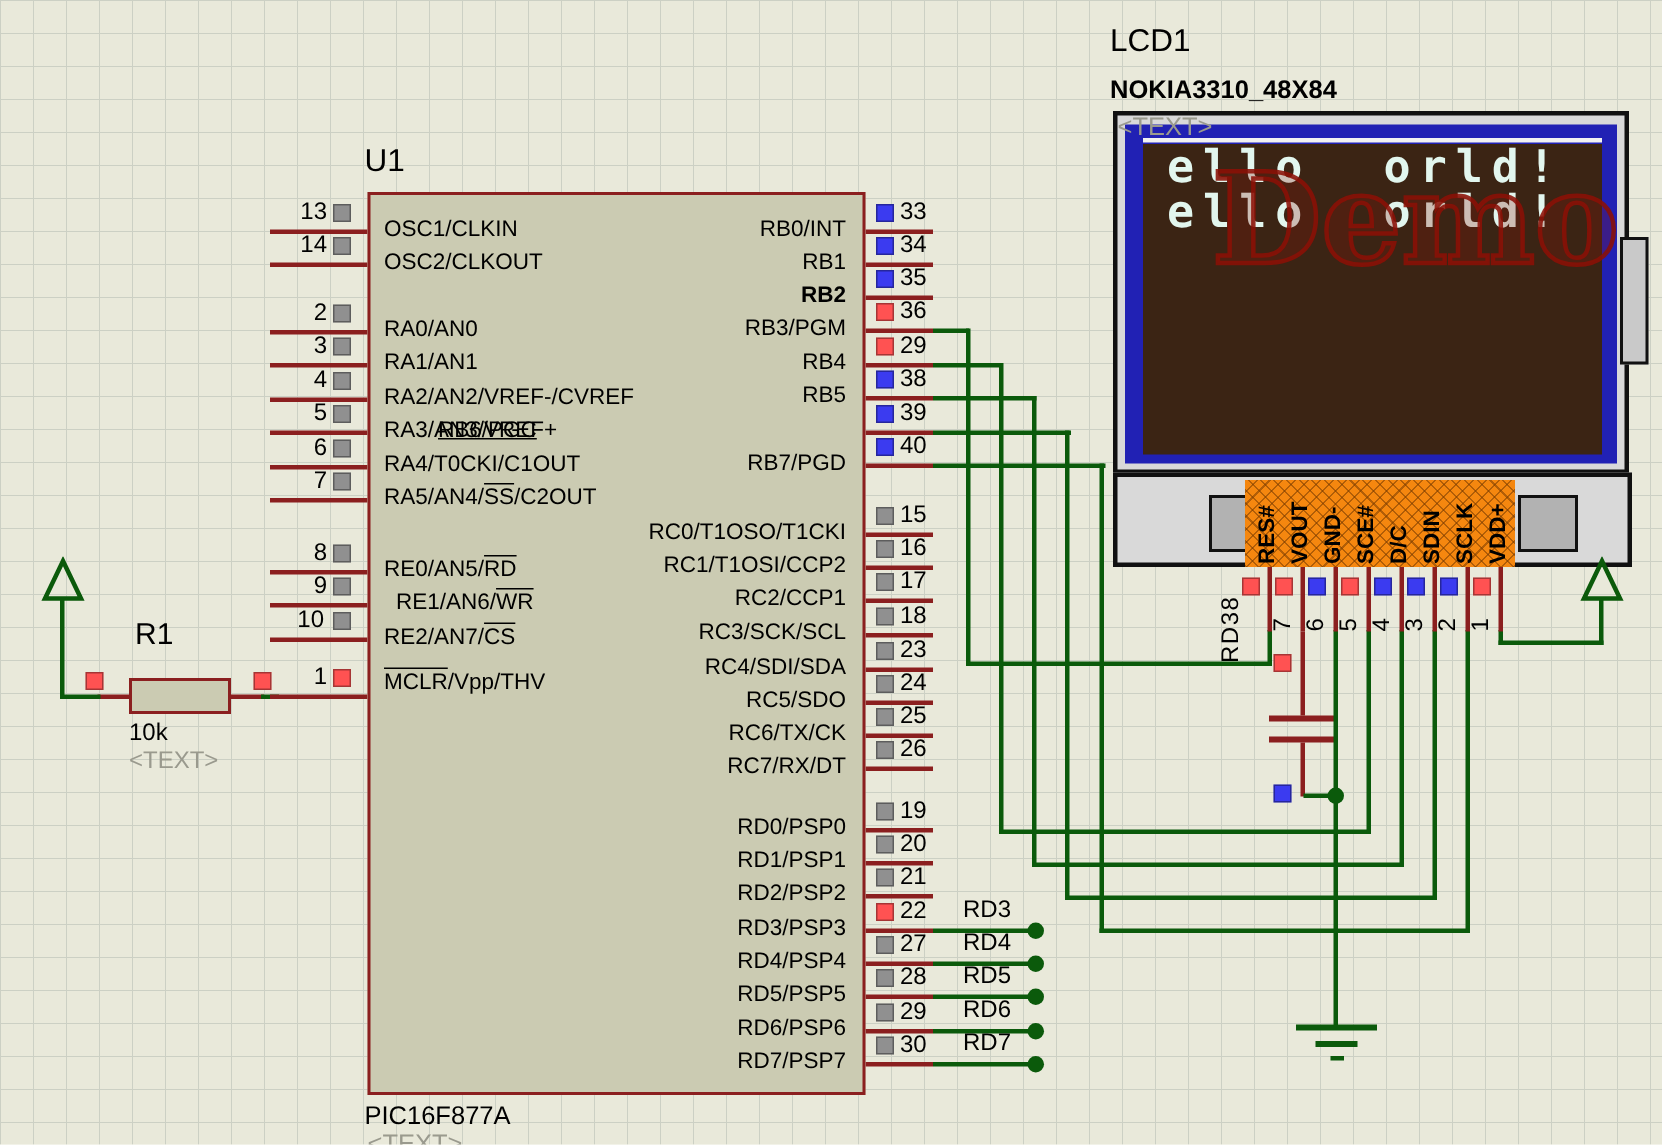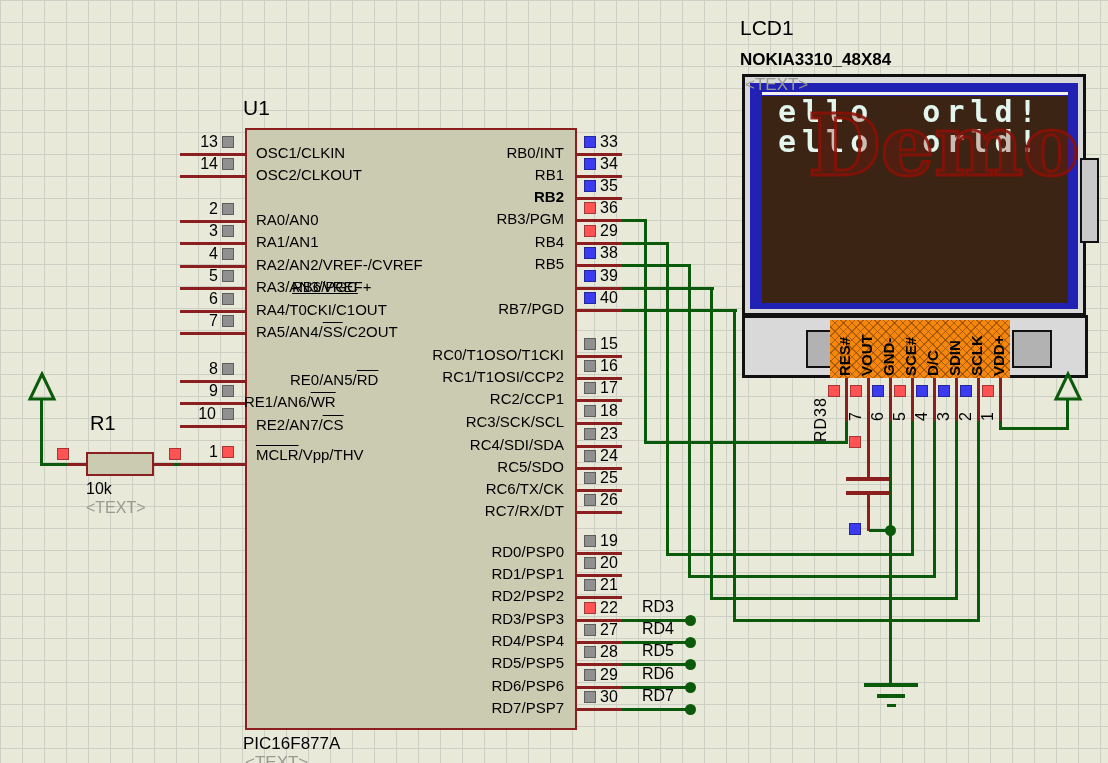--- a/index.html
+++ b/index.html
@@ -187,24 +187,24 @@
       <div class="sq" style="left: 222px; top: 270px; background: rgb(144, 144, 144);"></div>
       <div class="plabel" style="left: 256px; top: 278px;">RA3/AN3/VREF+</div>
       <div class="num" style="left: 150px; top: 290px; width: 68px; text-align: right;">6</div>
       <div class="sq" style="left: 222px; top: 293px; background: rgb(144, 144, 144);"></div>
       <div class="plabel" style="left: 256px; top: 301px;">RA4/T0CKI/C1OUT</div>
       <div class="num" style="left: 150px; top: 312px; width: 68px; text-align: right;">7</div>
       <div class="sq" style="left: 222px; top: 315px; background: rgb(144, 144, 144);"></div>
       <div class="plabel" style="left: 256px; top: 323px;"><span>RA5/AN4/</span><span class="ol">SS</span><span>/C2OUT</span></div>
       <div class="num" style="left: 150px; top: 360px; width: 68px; text-align: right;">8</div>
       <div class="sq" style="left: 222px; top: 363px; background: rgb(144, 144, 144);"></div>
-      <div class="plabel" style="left: 256px; top: 371px; margin-left: 34px;"><span>RE0/AN5/</span><span class="ol">RD</span></div>
+      <div class="plabel" style="left: 256px; top: 371px;"><span>RE0/AN5/</span><span class="ol">RD</span></div>
       <div class="num" style="left: 150px; top: 382px; width: 68px; text-align: right;">9</div>
       <div class="sq" style="left: 222px; top: 385px; background: rgb(144, 144, 144);"></div>
-      <div class="plabel" style="left: 244px; top: 393px;"><span>RE1/AN6/</span><span class="ol">WR</span></div>
+      <div class="plabel" style="left: 264px; top: 393px;"><span>RE1/AN6/</span><span class="ol">WR</span></div>
       <div class="num" style="left: 148px; top: 405px; width: 68px; text-align: right;">10</div>
       <div class="sq" style="left: 222px; top: 408px; background: rgb(144, 144, 144);"></div>
       <div class="plabel" style="left: 256px; top: 416px;"><span>RE2/AN7/</span><span class="ol">CS</span></div>
       <div class="num" style="left: 150px; top: 443px; width: 68px; text-align: right;">1</div>
       <div class="sq" style="left: 222px; top: 446px; background: rgb(255, 82, 82);"></div>
       <div class="plabel" style="left: 256px; top: 446px;"><span class="ol">MCLR</span><span>/Vpp/THV</span></div>
       <div class="sq" style="left: 584px; top: 136px; background: rgb(59, 59, 240);"></div>
       <div class="num" style="left: 600px; top: 133px;">33</div>
       <div class="plabel" style="left: 300px; top: 144px; width: 264px; text-align: right;">RB0/INT</div>
       <div class="sq" style="left: 584px; top: 158px; background: rgb(59, 59, 240);"></div>

